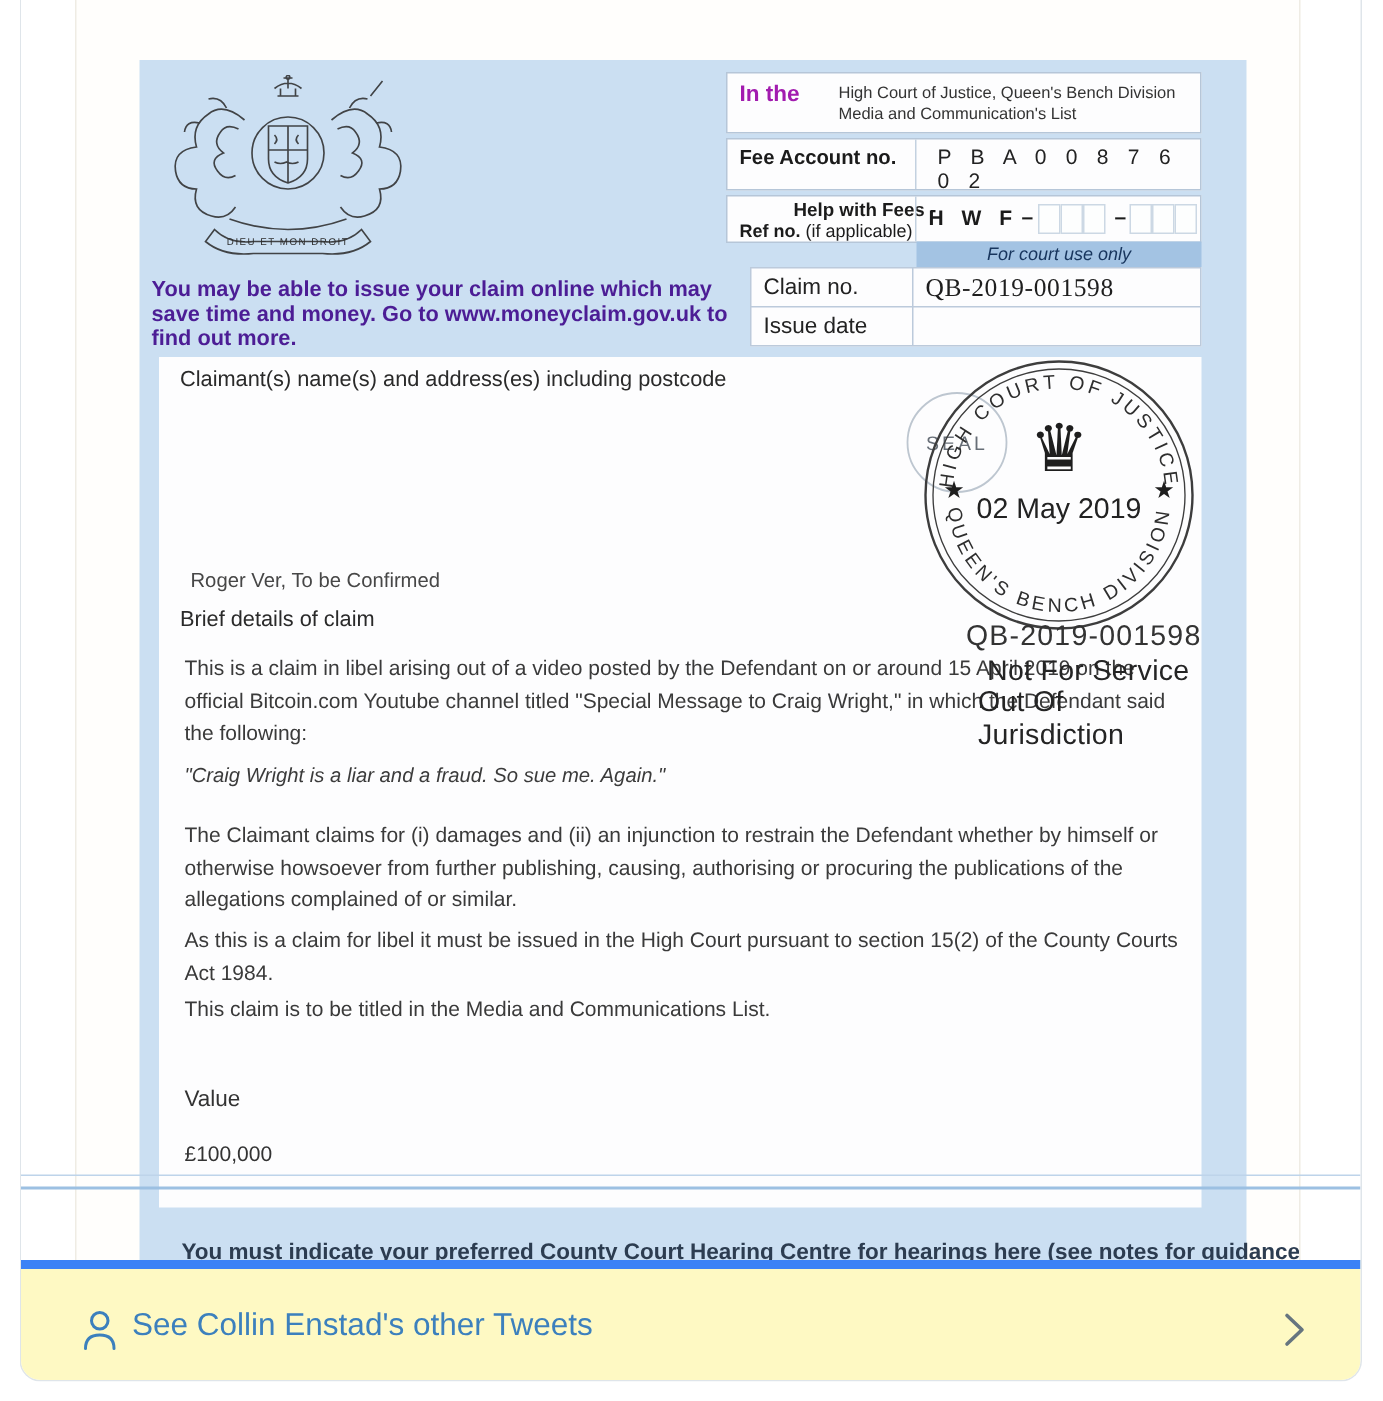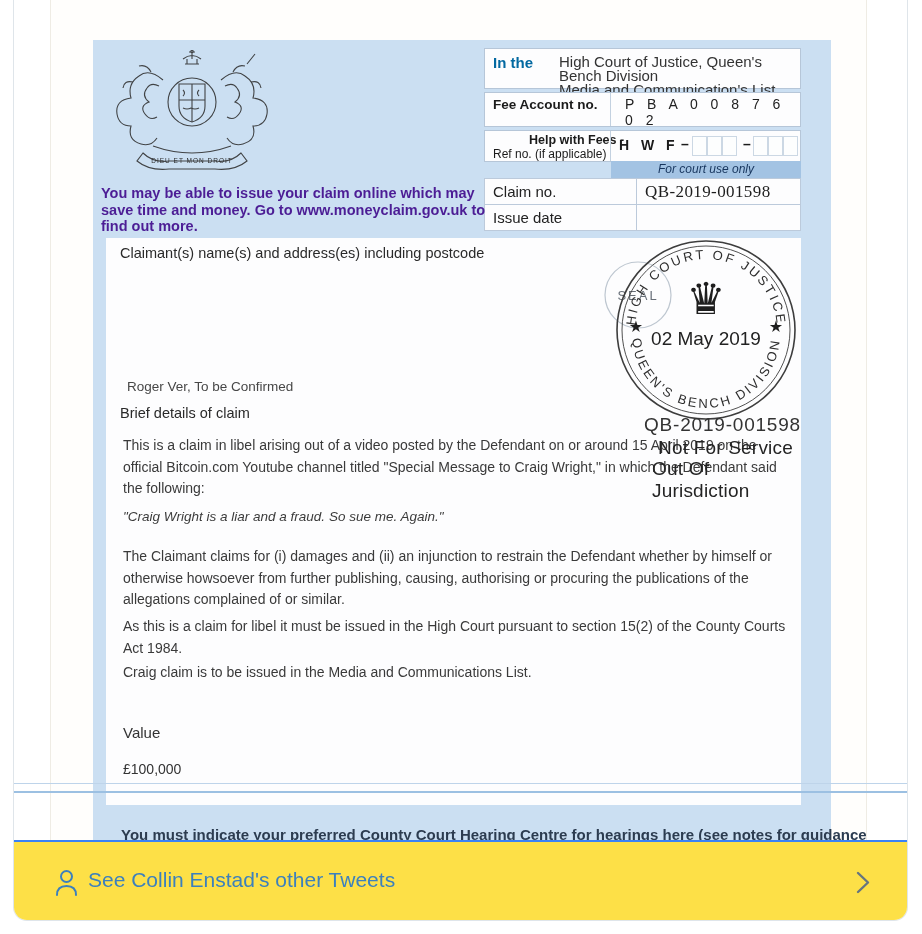--- a/index.html
+++ b/index.html
@@ -24,41 +24,41 @@
 
   .form-title { position:absolute; left:202px; top:53px; font-size:29px; font-weight:bold;
                 color:#141414; letter-spacing:0.3px; }
 
   
   .headtable { position:absolute; left:391px; top:8px; width:317px; }
   .ht-row { position:relative; background:#fdfdfe; border:1px solid #b6c6d8; }
   .ht-row1 { height:41px; }
   .ht-row2 { height:35px; margin-top:3px; }
   .ht-row3 { height:32px; margin-top:3px; }
-  .ht-label1 { position:absolute; left:8px; top:5px; font-size:15px; font-weight:bold; color:#0369a1; }
-  .ht-value1 { position:absolute; left:74px; top:6px; font-size:15px; line-height:14px; color:#333; }
+  .ht-label1 { position:absolute; left:8px; top:5px; font-size:15px; font-weight:bold; color:#a21caf; }
+  .ht-value1 { position:absolute; left:74px; top:6px; font-size:11px; line-height:14px; color:#333; }
   .ht-label2 { position:absolute; left:8px; top:4px; font-size:13.5px; font-weight:bold; color:#1b1b1b; }
   .ht-value2 { position:absolute; left:140px; top:3px; font-size:14px; letter-spacing:4.5px; color:#222; }
   .ht-sep { position:absolute; left:125px; top:0; bottom:0; width:1px; background:#c3d1e0; }
   .ht-label3a { position:absolute; left:8px; top:2px; font-size:12.5px; font-weight:bold; color:#1b1b1b;padding-left:36px; }
   .ht-label3b { position:absolute; left:8px; top:16px; font-size:12px; color:#1b1b1b; }
-  .ht-label3b b { font-weight:normal; }
+  .ht-label3b b { font-weight:bold; }
   .ht-hwf { position:absolute; left:134px; top:6px; font-size:14px; font-weight:bold;
             letter-spacing:4px; color:#1b1b1b; }
   .hwf-dash { position:absolute; top:5px; font-size:14px; font-weight:bold; color:#1b1b1b; }
   .hwf-box { position:absolute; top:5px; width:15px; height:20px; background:#fdfefe;
              border:1px solid #ccd8e4; }
 
   
   .courttable { position:absolute; left:391px; top:121px; width:317px; }
   .cu-bar { margin-left:127px; width:190px; height:17px; background:#a3c3e3;
             font-size:12px; font-style:italic; color:#17355d; text-align:center; line-height:17px; }
   .cu-row { display:flex; height:27px; }
-  .cu-label { width:153px; background:#fdfdfe; border:1px solid #bccadb; font-size:15px;
-              color:#222; padding:4px 0 0 8px; }
+  .cu-label { width:109px; background:#fdfdfe; border:1px solid #bccadb; font-size:15px;
+              color:#222; padding:4px 0 0 8px;margin-left:16px; }
   .cu-value { flex:1; background:#fdfdfe; border:1px solid #bccadb; margin-left:-1px;
               font-family:"Liberation Serif", serif; font-size:17px; color:#1e1e1e;
               padding:3px 0 0 8px; letter-spacing:0.4px; }
   .cu-row + .cu-row { margin-top:-1px; }
 
   .online-note { position:absolute; left:8px; top:145px; width:390px; font-size:14.5px;
                  font-weight:bold; line-height:16.5px; color:#4c1d95; }
 
   
   .panel { position:absolute; left:13px; top:198px; width:695px; height:567px; background:#fdfdfe; }
@@ -78,21 +78,21 @@
 
   .cut-line { position:absolute; left:28px; top:786px; font-size:15px; font-weight:bold;
               color:#2c3c50; white-space:nowrap; }
 
   
   .scan-a { position:absolute; left:0; width:100%; top:783px; height:1px; background:#bed4ea; z-index:6; }
   .scan-b { position:absolute; left:0; width:100%; top:791px; height:2px; background:#9cc0e2; z-index:6; }
 
   
   .footer { position:absolute; left:0; right:0; top:840px; height:81px;
-            border-top:2px solid #3b82f6; background:#fde047; }
+            border-top:6px solid #3b82f6; background:#fef9c3; }
   .footer-link { position:absolute; left:74px; top:26px; font-size:21px; color:#3c80bd;
                  text-decoration:none; cursor:pointer; }
   .person-icon { position:absolute; left:41px; top:27px; }
   .chevron-icon { position:absolute; right:36px; top:28px; cursor:pointer; }
 </style>
 </head>
 <body>
 
 <div class="page">
   <div class="card">
@@ -206,21 +206,21 @@
 
           <div class="stamp" style="left:552px; top:199px">Not For Service</div>
           <div class="stamp" style="left:546px; top:220px">Out Of Jurisdiction</div>
 
           <div class="quote" style="left:17px; top:271px">"Craig Wright is a liar and a fraud. So sue me. Again."</div>
 
           <div class="para" style="left:17px; top:308px; width:662px">The Claimant claims for (i) damages and (ii) an injunction to restrain the Defendant whether by himself or otherwise howsoever from further publishing, causing, authorising or procuring the publications of the allegations complained of or similar.</div>
 
           <div class="para" style="left:17px; top:378px; width:668px">As this is a claim for libel it must be issued in the High Court pursuant to section 15(2) of the County Courts Act 1984.</div>
 
-          <div class="para" style="left:17px; top:424px; width:668px">Craig claim is to be issued in the Media and Communications List.</div>
+          <div class="para" style="left:17px; top:424px; width:668px">This claim is to be titled in the Media and Communications List.</div>
 
           <div class="value-label">Value</div>
           <div class="amount">£100,000</div>
         </div>
 
         <div class="cut-line">You must indicate your preferred County Court Hearing Centre for hearings here (see notes for guidance)</div>
       </div>
     </div>
 
     <div class="scan-a"></div>

